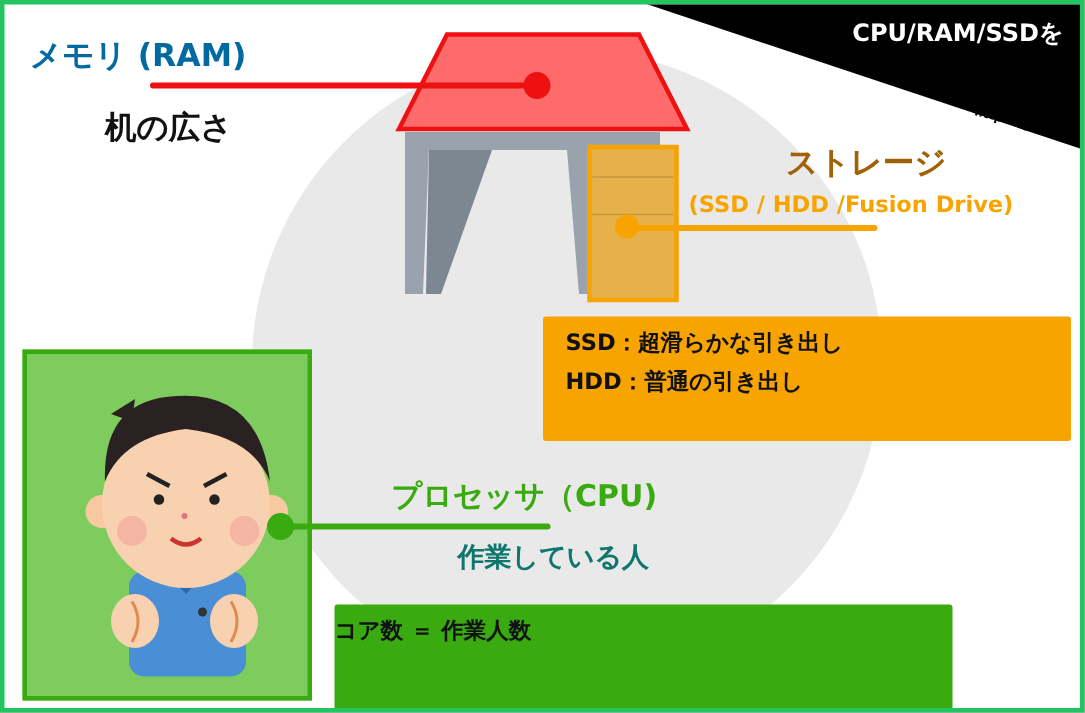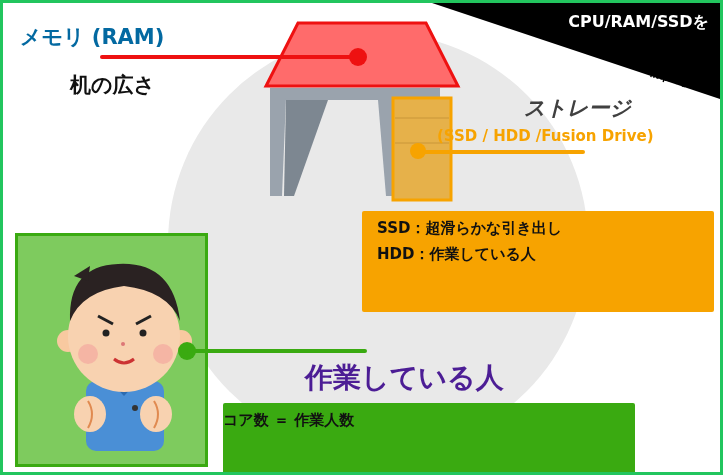--- a/index.html
+++ b/index.html
@@ -43,28 +43,28 @@
     <line x1="137" y1="125" x2="191" y2="125" stroke="#c99638" stroke-width="1"></line>
 
     <polygon points="40,5 168,5 200,68 8,68" fill="#ff6b6b" stroke="#ee1111" stroke-width="3"></polygon>
   </svg>
 
   <div class="lbl" style="left:17px;top:20px;font-size:21px;color:#0369a1;">メモリ (RAM)</div>
   <div class="line" style="left:97px;top:52px;width:258px;height:4px;background:#ee1111;border-radius:2px;"></div>
   <div class="dot" style="left:346px;top:45px;width:18px;height:18px;background:#ee1111;"></div>
   <div class="lbl" style="left:52px;top:68px;font-size:21px;color:#111;margin-left:15px;">机の広さ</div>
 
-  <div class="lbl" style="left:521px;top:91px;font-size:21px;color:#404040;font-style:italic;">ストレージ</div>
-  <div class="lbl" style="left:434px;top:124px;font-size:15px;color:#f7a300;text-align:center;">(SSD / HDD /Fusion Drive)</div>
+  <div class="lbl" style="left:521px;top:91px;font-size:21px;color:#a16207;">ストレージ</div>
+  <div class="lbl" style="left:456px;top:124px;font-size:15px;color:#f7a300;text-align:center;">(SSD / HDD /Fusion Drive)</div>
   <div class="line" style="left:414px;top:147px;width:168px;height:4px;background:#f7a300;border-radius:2px;"></div>
   <div class="dot" style="left:407px;top:140px;width:16px;height:16px;background:#f7a300;"></div>
 
-  <div class="box" style="left:359px;top:208px;width:352px;height:101px;background:#f7a300;font-size:15px;line-height:26px;padding:4px 0 0 15px;box-sizing:border-box;">
+  <div class="box" style="left:359px;top:208px;width:352px;height:83px;background:#f7a300;font-size:15px;line-height:26px;padding:4px 0 0 15px;box-sizing:border-box;">
     <div>SSD：超滑らかな引き出し</div>
-    <div>HDD：作業している人</div>
+    <div>HDD：普通の引き出し</div>
   </div>
 
   <div style="position:absolute;left:12px;top:230px;width:193px;height:234px;box-sizing:border-box;background:#7ecb5e;border:3px solid #3aaa11;">
     <svg width="187" height="228">
 
       <rect x="68" y="145" width="78" height="70" rx="10" fill="#4a8fd6"></rect>
       <polygon points="92,145 120,145 106,160" fill="#2c6bb0"></polygon>
       <circle cx="117" cy="172" r="3" fill="#333"></circle>
 
       <circle cx="50" cy="105" r="11" fill="#f8c9a0"></circle>
@@ -87,18 +87,19 @@
 
       <ellipse cx="72" cy="178" rx="16" ry="18" fill="#f8d2b0"></ellipse>
       <ellipse cx="138" cy="178" rx="16" ry="18" fill="#f8d2b0"></ellipse>
       <path d="M70,165 Q78,178 70,192" stroke="#e08a50" stroke-width="2" fill="none"></path>
       <path d="M136,165 Q144,178 136,192" stroke="#e08a50" stroke-width="2" fill="none"></path>
     </svg>
   </div>
 
   <div class="dot" style="left:175px;top:339px;width:18px;height:18px;background:#3aaa11;"></div>
   <div class="line" style="left:184px;top:346px;width:180px;height:4px;background:#3aaa11;border-radius:2px;"></div>
-  <div class="lbl" style="left:302px;top:356px;font-size:28px;color:#4c1d95;">作業している人</div>
+  <div class="lbl" style="left:258px;top:314px;font-size:20px;color:#3aaa11;">プロセッサ（CPU)</div>
+  <div class="lbl" style="left:302px;top:356px;font-size:18px;color:#0f766e;">作業している人</div>
 
   <div class="box" style="left:220px;top:400px;width:412px;height:76px;background:#3aaa11;font-size:15px;line-height:26px;padding:4px 0 0 0;box-sizing:border-box;">
     <div>コア数 ＝ 作業人数</div>
   </div>
 </div>
 
 </body></html>

